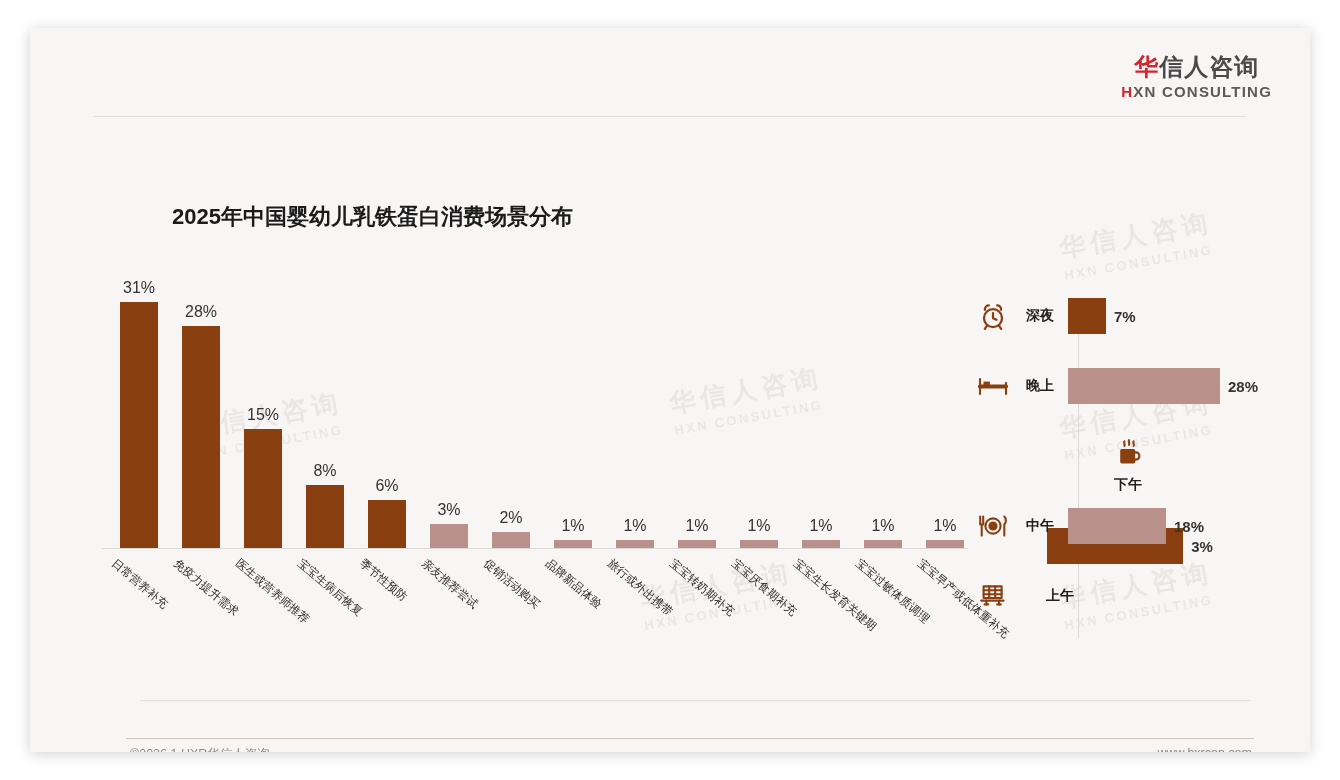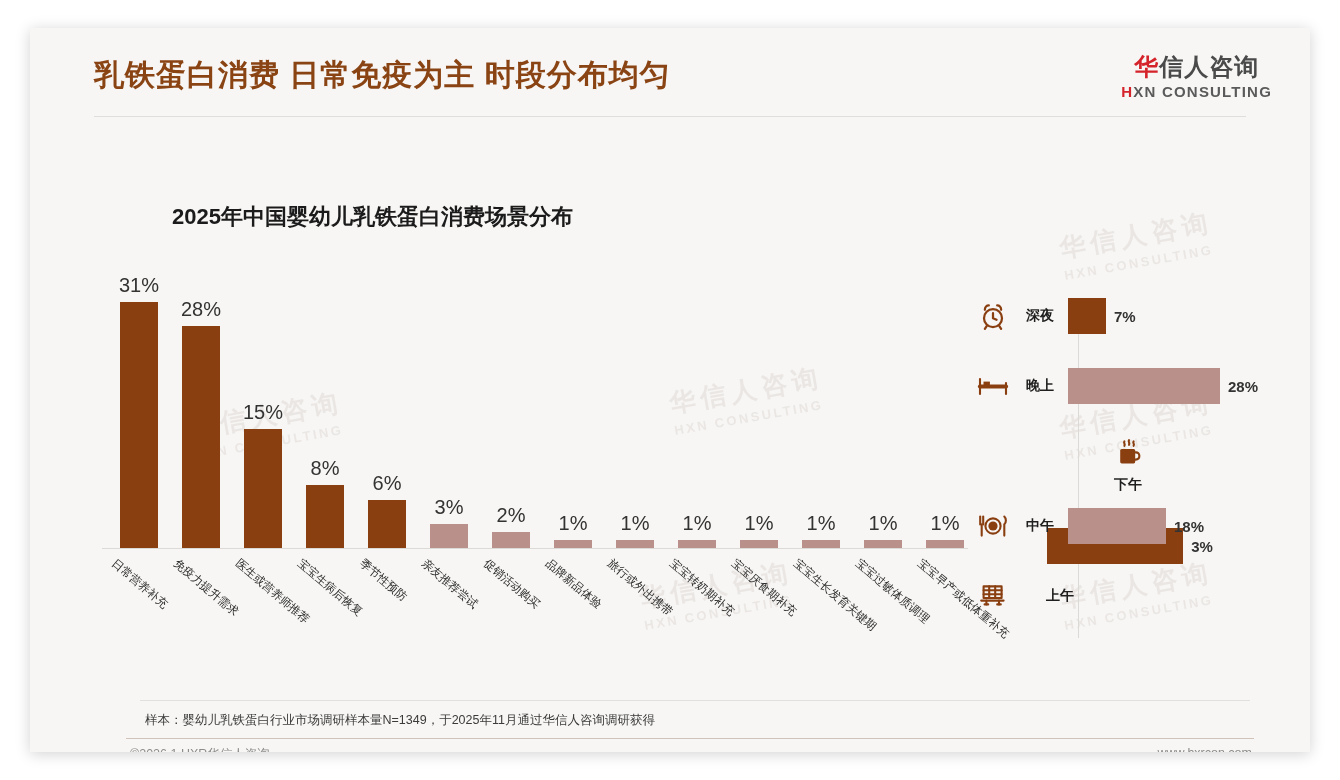--- a/index.html
+++ b/index.html
@@ -125,21 +125,21 @@
   .vbar-slot {
     position: absolute;
     bottom: 0;
     width: 62px;
     display: flex;
     flex-direction: column;
     justify-content: flex-end;
     align-items: center;
   }
   .vbar-val {
-    font-size: 20px;
+    font-size: 16px;
     color: #333333;
     margin-bottom: 5px;
     white-space: nowrap;
   }
   .vbar {
     width: 38px;
     background: #8a3f11;
   }
   .vbar.light { background: #b9918a; }
   .vbar-label {
@@ -253,21 +253,20 @@
     color: #8c8c8c;
     white-space: nowrap;
   }
 </style>
 </head>
 <body>
 
 <div id="slide">
 
   <div class="header">
-    <div class="header-title">乳铁蛋白消费 日常免疫为主 时段分布均匀</div>
     <div class="header-rule"></div>
     <div class="logo">
       <div class="logo-cn"><span class="red">华</span><span>信人咨询</span></div>
       <div class="logo-en"><span class="red">H</span><span>XN CONSULTING</span></div>
     </div>
   </div>
 
   <div class="wm" style="left:160px; top:370px;">
     <div class="l1">华信人咨询</div>
     <div class="l2">HXN CONSULTING</div>
@@ -452,18 +451,17 @@
               <path d="M8.4 19.6 L8.4 23.4 M21 19.6 L21 23.4" stroke="#8a3f11" fill="none" stroke-width="2.1" stroke-linecap="round" stroke-linejoin="round"></path>
               <path d="M6.6 23.4 L10.2 23.4 M19.2 23.4 L22.8 23.4" stroke="#8a3f11" fill="none" stroke-width="2.1" stroke-linecap="round" stroke-linejoin="round"></path>
             </svg>
           </div>
           <div class="hlabel">上午</div>
         </div>
       </div>
   </div>
 
   <div class="sample-rule"></div>
-  <div class="sample-note">样本：婴幼儿乳铁蛋白行业市场调研样本量N=1349，于2025年11月通过华信人咨询调研获得</div>
   <div class="footer-rule"></div>
   <div class="footer-left">©2026.1 HXR华信人咨询</div>
   <div class="footer-right">www.hxrcon.com</div>
 
 </div>
 
 </body></html>

